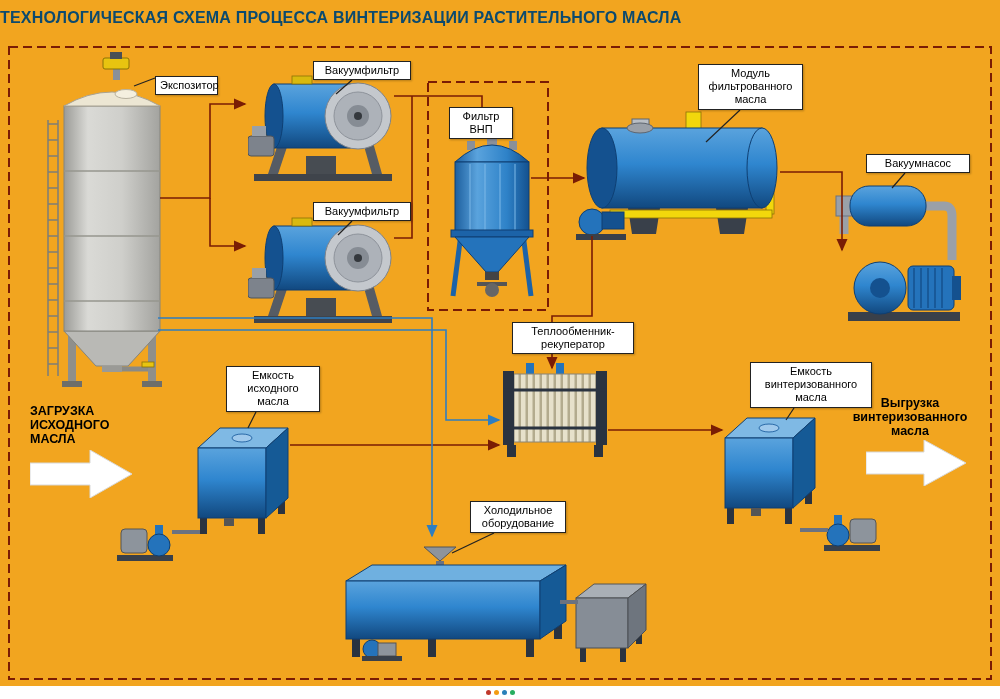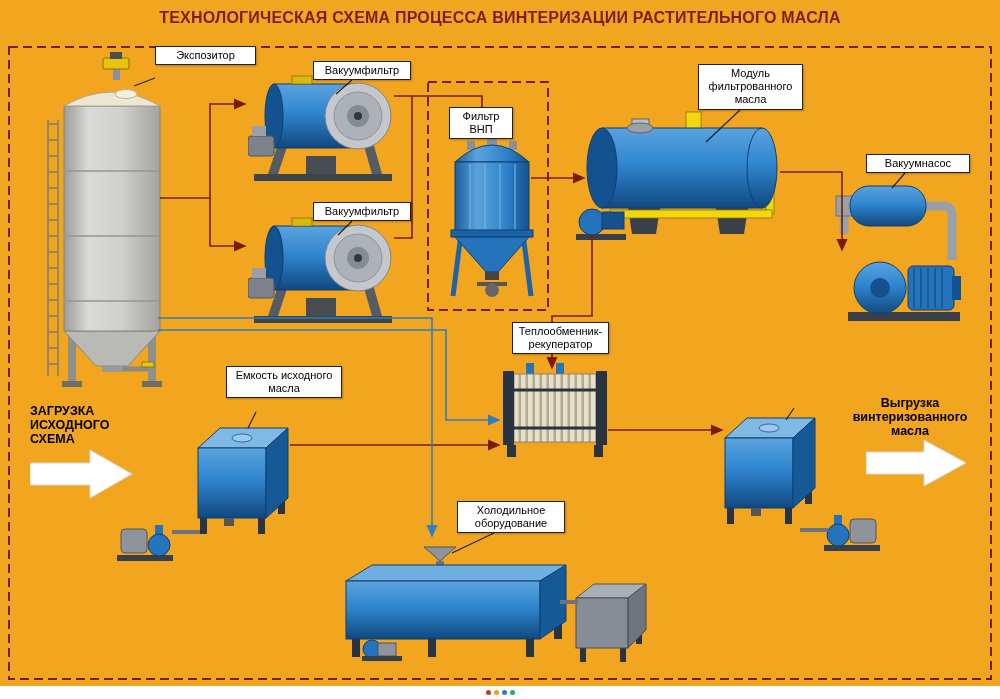--- a/index.html
+++ b/index.html
@@ -1,19 +1,19 @@
 <!DOCTYPE html>
 <html><head>
 <meta charset="utf-8">
 <style>
   * { margin:0; padding:0; box-sizing:border-box; }
   body { font-family:"Liberation Sans", sans-serif; background:#888; }
   .stage { position:relative; width:1000px; height:699px; background:#F2A51F; overflow:hidden; }
-  .title { position:absolute; top:9px; left:0; width:100%; text-align:center;
-           font-size:16px; font-weight:bold; color:#7f1d1d; letter-spacing:.2px; }
+  .title { position:absolute; top:9px; left:0; width:100%; text-align:left;
+           font-size:16px; font-weight:bold; color:#0c4a6e; letter-spacing:.2px; }
   .equip { position:absolute; }
   .equip svg { display:block; width:100%; height:100%; }
   .overlay { position:absolute; left:0; top:0; width:1000px; height:699px; pointer-events:none; }
   .dashrect { fill:none; stroke:#7A1C04; stroke-width:2; stroke-dasharray:9 5; }
   .oil  { fill:none; stroke:#7A1C04; stroke-width:1.6; }
   .cool { fill:none; stroke:#2E7EC1; stroke-width:1.6; }
   .pipe { fill:none; stroke:#6b7280; stroke-width:4; }
   .lc   { fill:none; stroke:#222; stroke-width:1.2; }
   .lbl  { position:absolute; background:#fff; border:1px solid #222; padding:2px 4px;
           font-size:11px; line-height:1.2; text-align:center; color:#000;
@@ -290,31 +290,32 @@
     <path class="lc" d="M352,80 L336,94"></path>
     <path class="lc" d="M352,221 L338,235"></path>
     <path class="lc" d="M486,126 V134"></path>
     <path class="lc" d="M740,110 L706,142"></path>
     <path class="lc" d="M905,173 L892,188"></path>
     <path class="lc" d="M256,412 L248,428"></path>
     <path class="lc" d="M794,408 L786,420"></path>
     <path class="lc" d="M494,533 L452,553"></path>
   </svg>
 
-  <div class="lbl" style="left:155px;top:46px;width:101px">Экспозитор</div>
+  <div class="lbl" style="left:155px;top:76px;width:63px">Экспозитор</div>
   <div class="lbl" style="left:313px;top:61px;width:98px">Вакуумфильтр</div>
   <div class="lbl" style="left:313px;top:202px;width:98px">Вакуумфильтр</div>
   <div class="lbl" style="left:449px;top:107px;width:64px">Фильтр ВНП</div>
   <div class="lbl" style="left:698px;top:64px;width:105px">Модуль фильтрованного масла</div>
   <div class="lbl" style="left:866px;top:154px;width:104px">Вакуумнасос</div>
-  <div class="lbl" style="left:512px;top:322px;width:97px">Теплообменник-рекуператор</div>
-  <div class="lbl" style="left:226px;top:366px;width:116px">Емкость исходного масла</div>
-  <div class="lbl" style="left:457px;top:501px;width:108px">Холодильное оборудование</div>
-
-  <div class="flow-text" style="left:30px;top:404px;width:106px">ЗАГРУЗКА ИСХОДНОГО СХЕМА</div>
+  <div class="lbl" style="left:512px;top:322px;width:122px">Теплообменник-рекуператор</div>
+  <div class="lbl" style="left:226px;top:366px;width:94px">Емкость исходного масла</div>
+  <div class="lbl" style="left:750px;top:362px;width:122px">Емкость винтеризованного масла</div>
+  <div class="lbl" style="left:470px;top:501px;width:96px">Холодильное оборудование</div>
+
+  <div class="flow-text" style="left:30px;top:404px;width:106px">ЗАГРУЗКА ИСХОДНОГО МАСЛА</div>
   <div class="block-arrow" style="left:30px;top:450px;width:102px;height:48px">
     <svg viewBox="0 0 102 48" width="102" height="48">
       <polygon points="0,13 60,13 60,0 102,24 60,48 60,35 0,35" fill="#ffffff" stroke="#d8d8d8"></polygon>
     </svg>
   </div>
 
   <div class="flow-text right" style="left:840px;top:396px;width:140px">Выгрузка винтеризованного масла</div>
   <div class="block-arrow" style="left:866px;top:440px;width:100px;height:46px">
     <svg viewBox="0 0 100 46" width="100" height="46">
       <polygon points="0,12 58,12 58,0 100,23 58,46 58,34 0,34" fill="#ffffff" stroke="#d8d8d8"></polygon>

